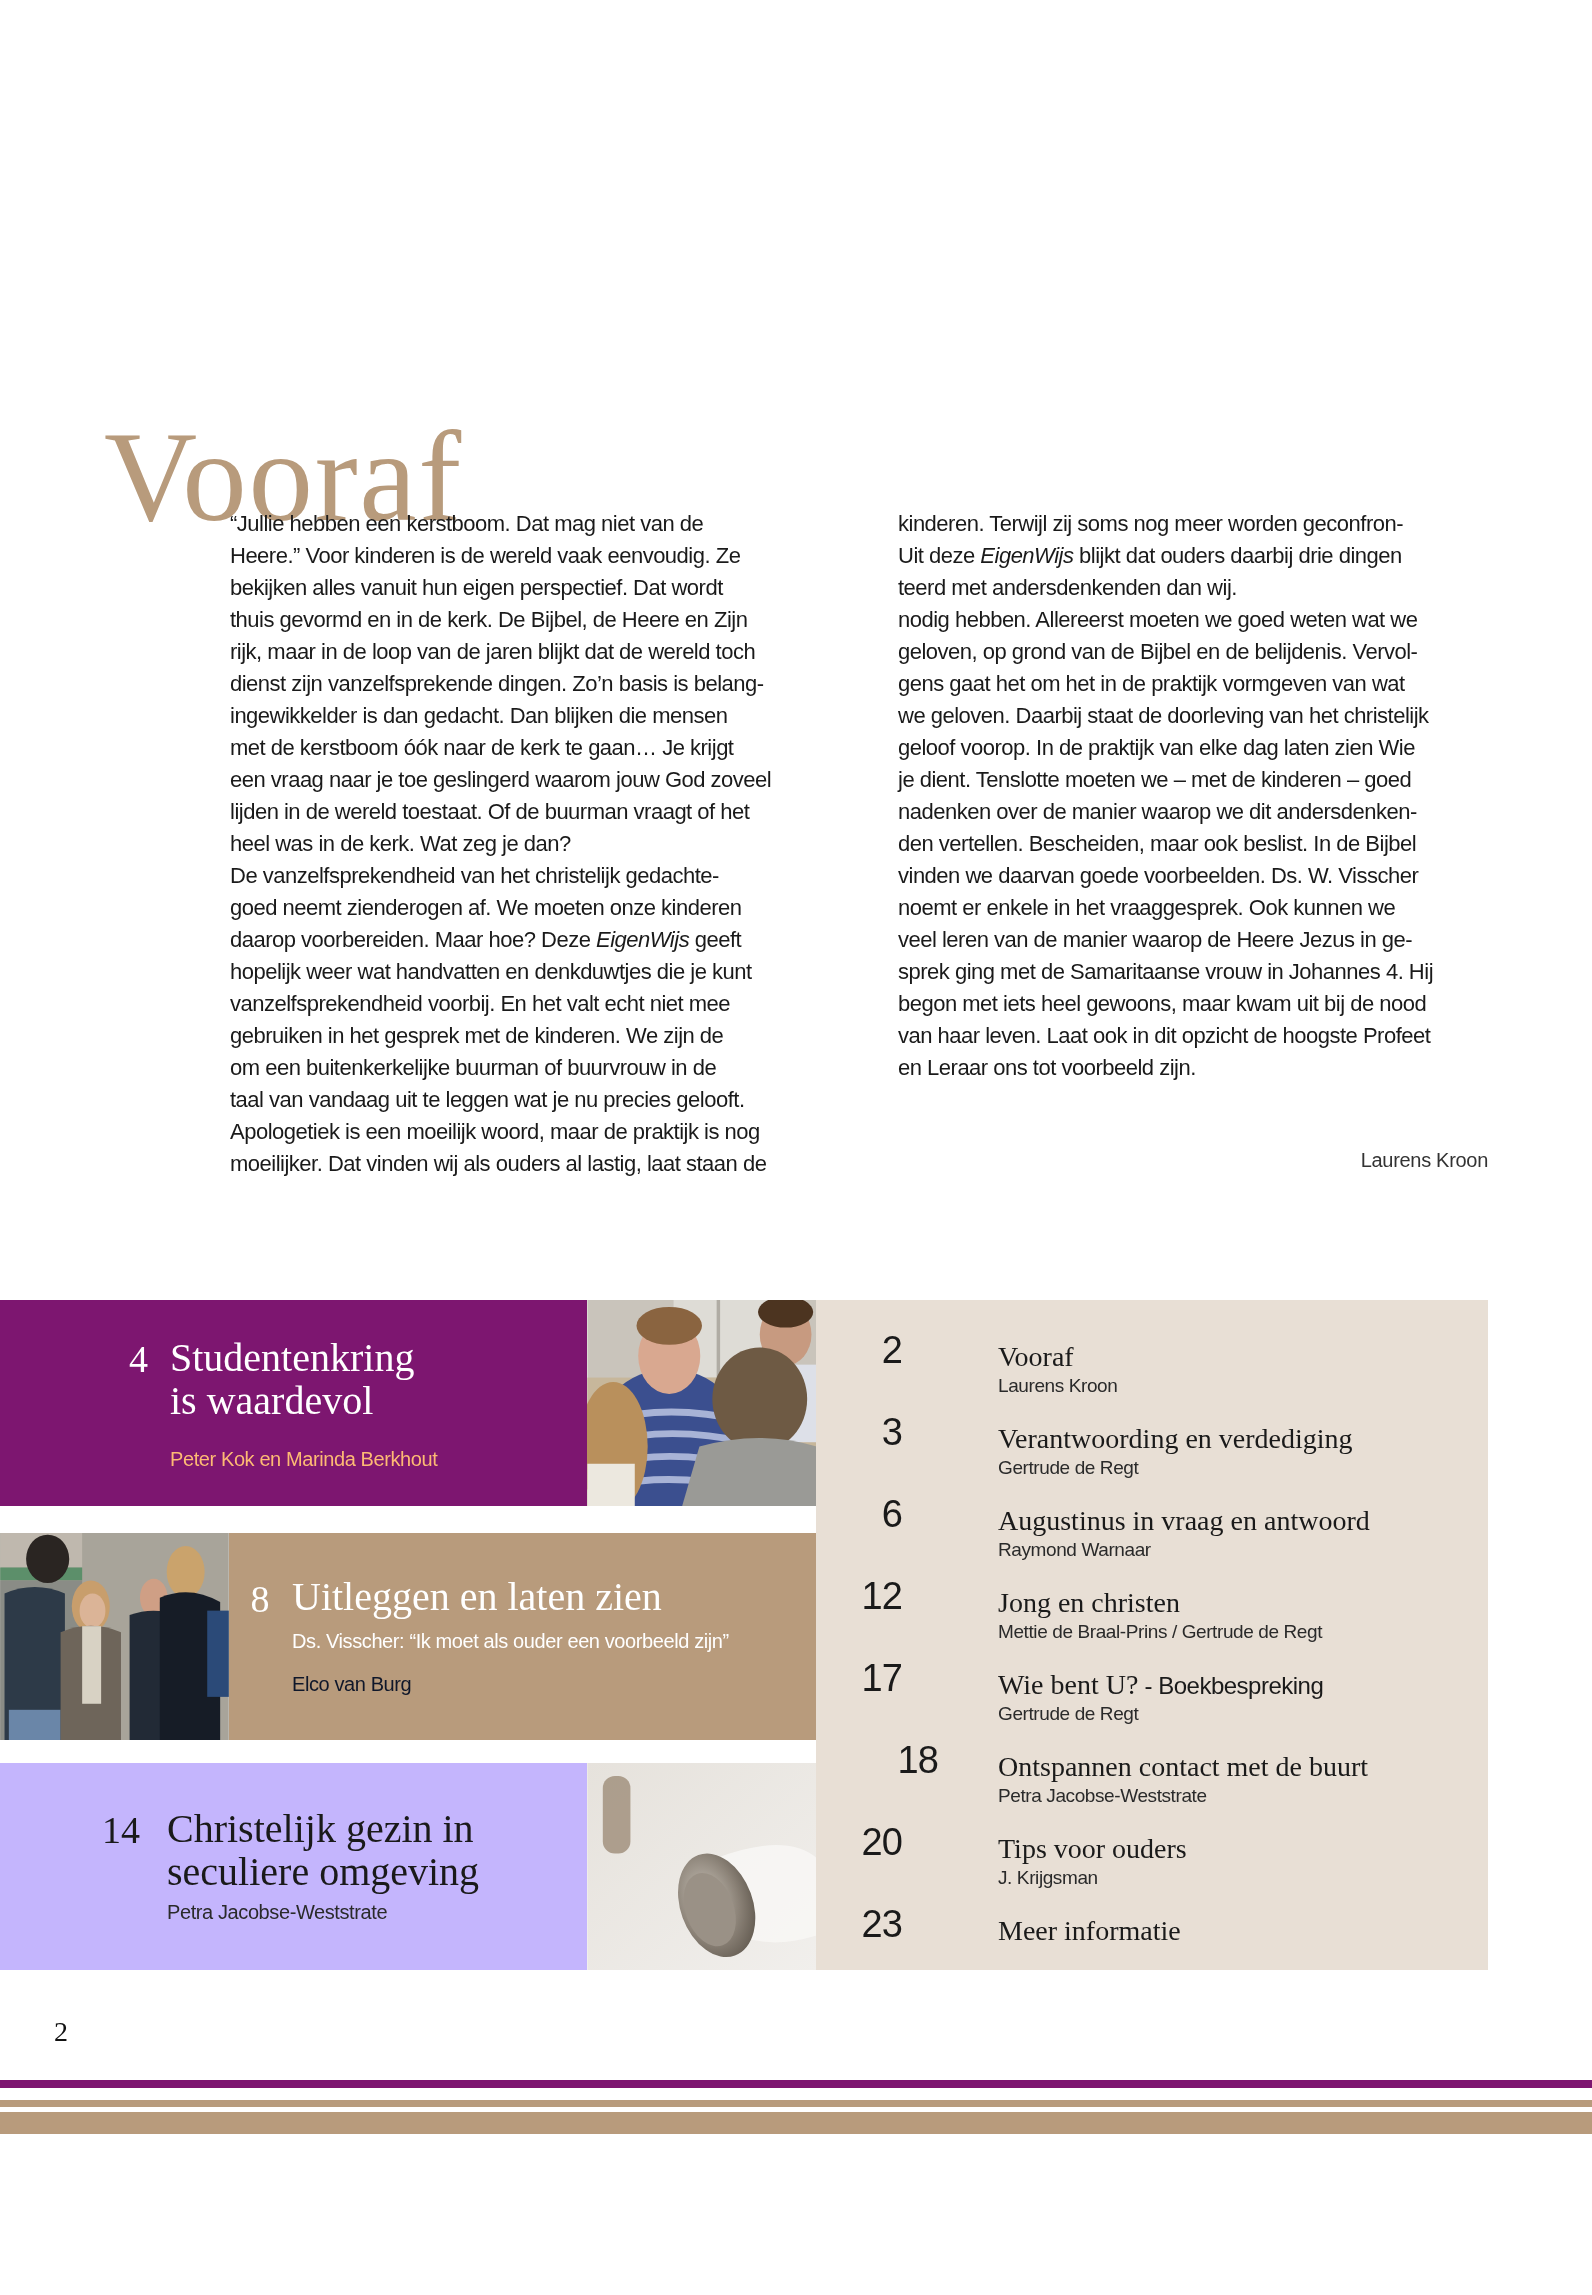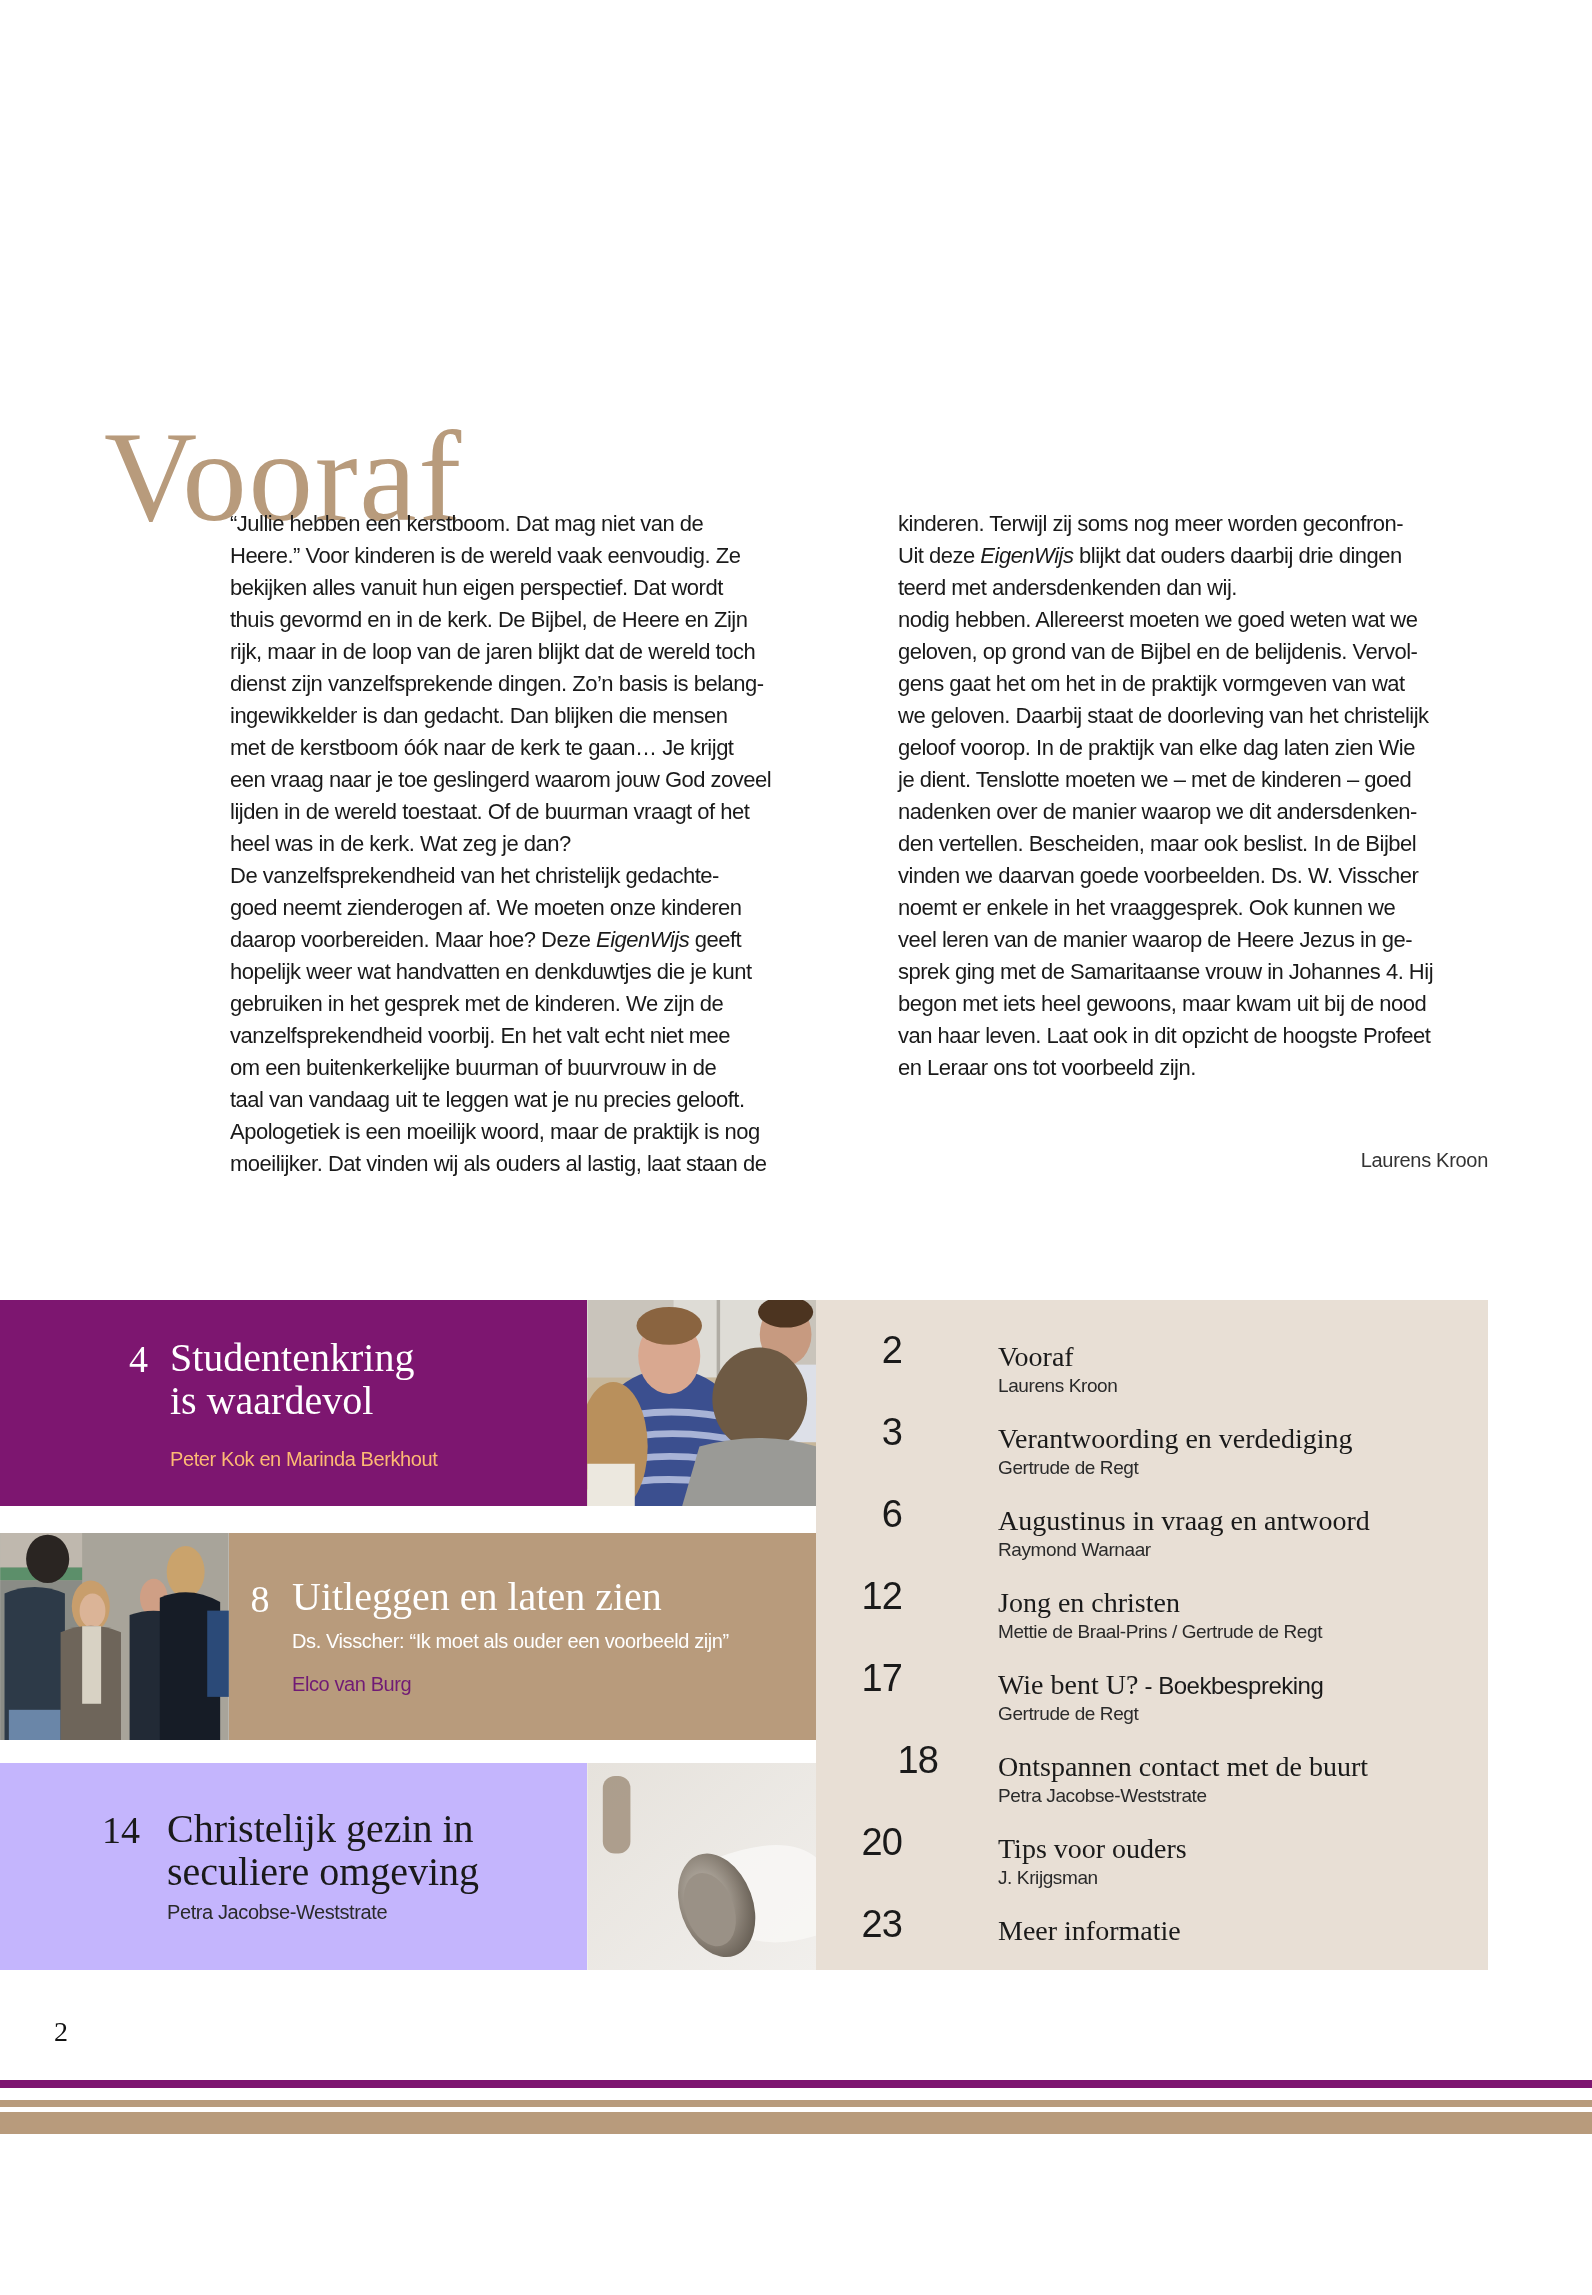--- a/index.html
+++ b/index.html
@@ -56,22 +56,22 @@
     <p>dienst zijn vanzelfsprekende dingen. Zo’n basis is belang-</p>
     <p>ingewikkelder is dan gedacht. Dan blijken die mensen</p>
     <p>met de kerstboom óók naar de kerk te gaan… Je krijgt</p>
     <p>een vraag naar je toe geslingerd waarom jouw God zoveel</p>
     <p>lijden in de wereld toestaat. Of de buurman vraagt of het</p>
     <p>heel was in de kerk. Wat zeg je dan?</p>
     <p>De vanzelfsprekendheid van het christelijk gedachte-</p>
     <p>goed neemt zienderogen af. We moeten onze kinderen</p>
     <p><span style="white-space: pre;">daarop voorbereiden. Maar hoe? Deze </span><em>EigenWijs</em><span style="white-space: pre;"> geeft</span></p>
     <p>hopelijk weer wat handvatten en denkduwtjes die je kunt</p>
+    <p>vanzelfsprekendheid voorbij. En het valt echt niet mee</p>
     <p>gebruiken in het gesprek met de kinderen. We zijn de</p>
-    <p>vanzelfsprekendheid voorbij. En het valt echt niet mee</p>
     <p>om een buitenkerkelijke buurman of buurvrouw in de</p>
     <p>taal van vandaag uit te leggen wat je nu precies gelooft.</p>
     <p>Apologetiek is een moeilijk woord, maar de praktijk is nog</p>
     <p>moeilijker. Dat vinden wij als ouders al lastig, laat staan de</p>
   </div>
 <div id="col-right" class="col">
     <p>kinderen. Terwijl zij soms nog meer worden geconfron-</p>
     <p><span style="white-space: pre;">Uit deze </span><em>EigenWijs</em><span style="white-space: pre;"> blijkt dat ouders daarbij drie dingen</span></p>
     <p>teerd met andersdenkenden dan wij.</p>
     <p>nodig hebben. Allereerst moeten we goed weten wat we</p>
@@ -139,21 +139,21 @@
     <path d="M185,75 Q220,60 255,80 L255,240 L185,240 Z" fill="#161c26"></path>
     <rect x="240" y="90" width="25" height="100" fill="#2b4a78"></rect>
   </svg>
 </div>
 <div id="box-tan" class="box">
   <div class="feat-num" style="left:21.6px; top:47px; color:#fff;">8</div>
   <div class="feat-title" style="left:63px; top:41px; color:#fff;">
     <div>Uitleggen en laten zien</div>
   </div>
   <div class="feat-sub" style="left:63px; top:97px; color:#fff;">Ds. Visscher: “Ik moet als ouder een voorbeeld zijn”</div>
-  <div class="feat-sub" style="left:63px; top:140px; color:#701a75;">Elco van Burg</div>
+  <div class="feat-sub" style="left:63px; top:140px; color:#0f172a;">Elco van Burg</div>
 </div>
 
 <div id="box-yellow" class="box">
   <div class="feat-num" style="left:102px; top:48px; color:#1a1a1a;">14</div>
   <div class="feat-title" style="left:167px; top:43px; color:#1a1a1a;">
     <div>Christelijk gezin in</div>
     <div style="margin-top:-1.7px;">seculiere omgeving</div>
   </div>
   <div class="feat-sub" style="left:167px; top:138px; color:#2a2a2a;">Petra Jacobse-Weststrate</div>
 </div>

